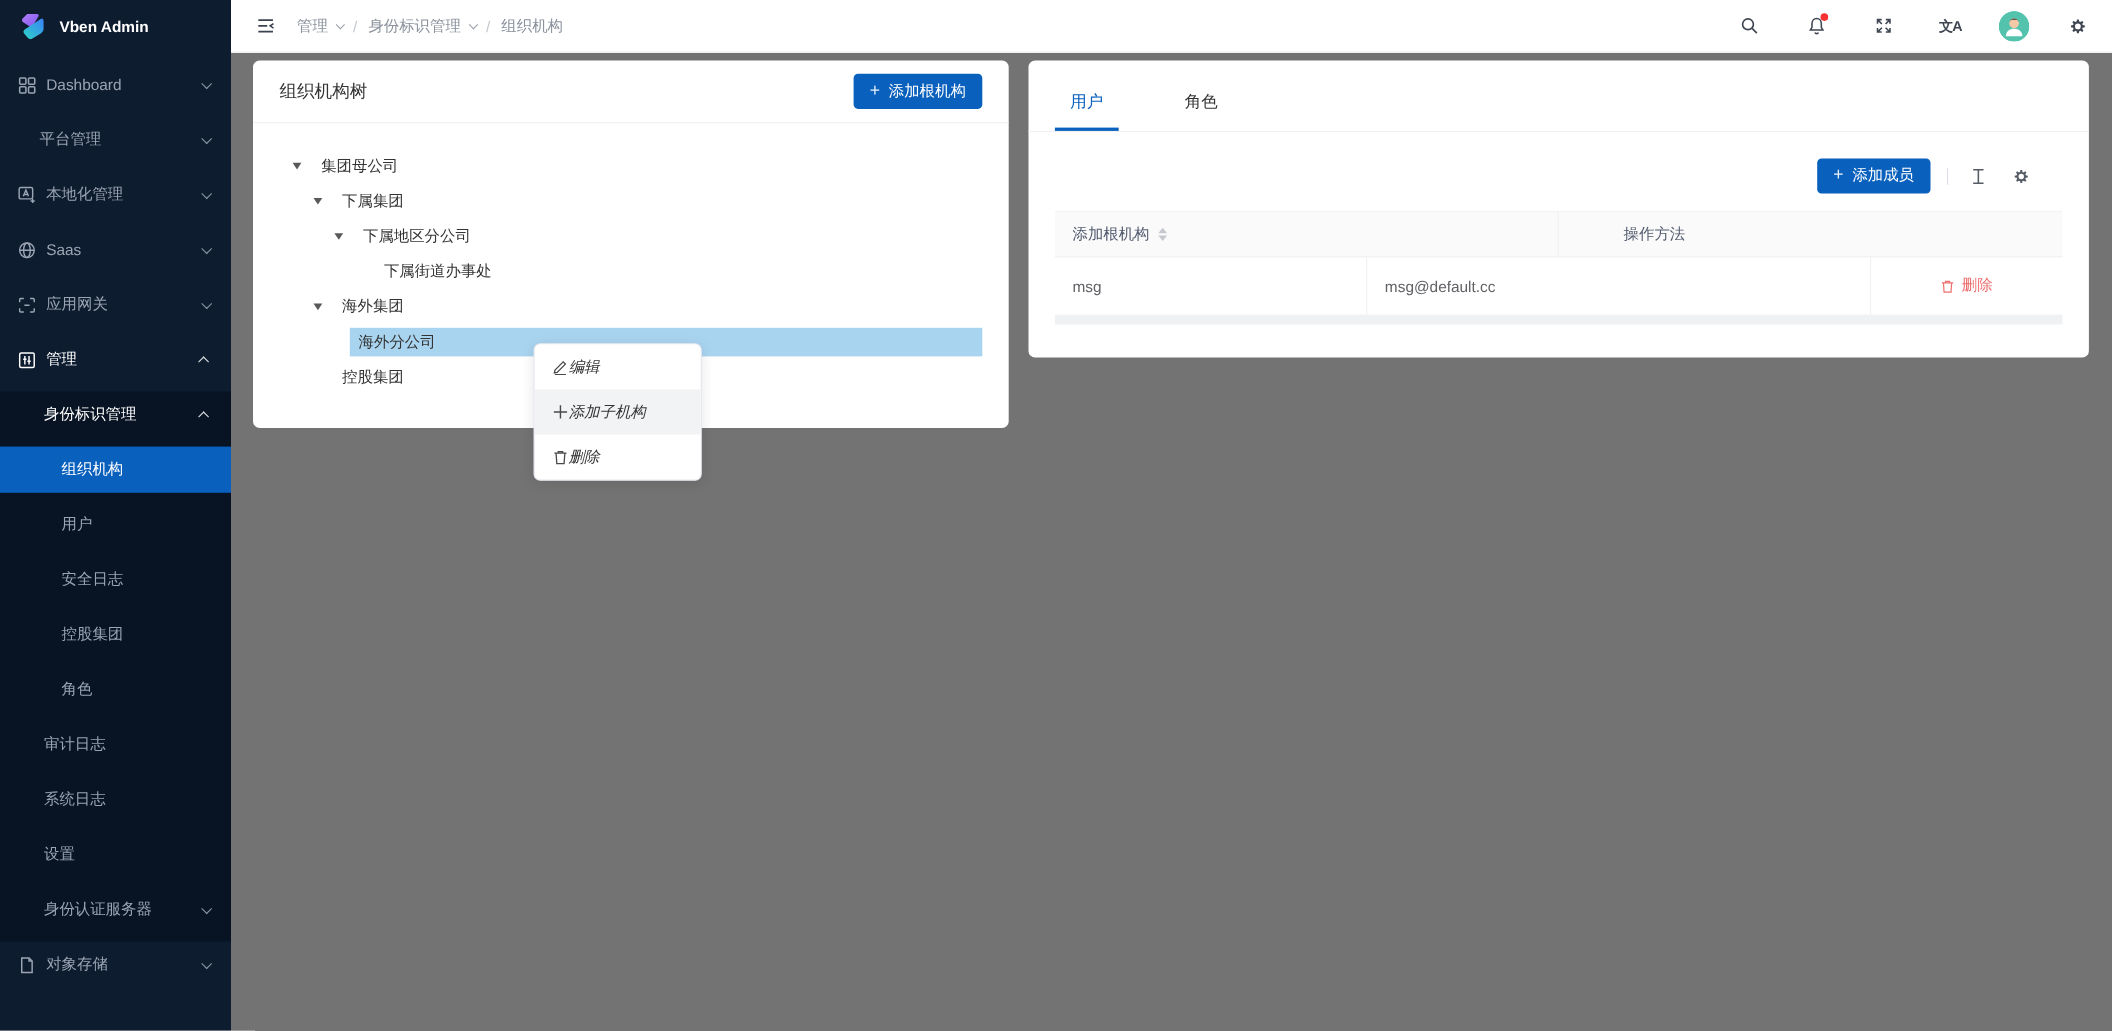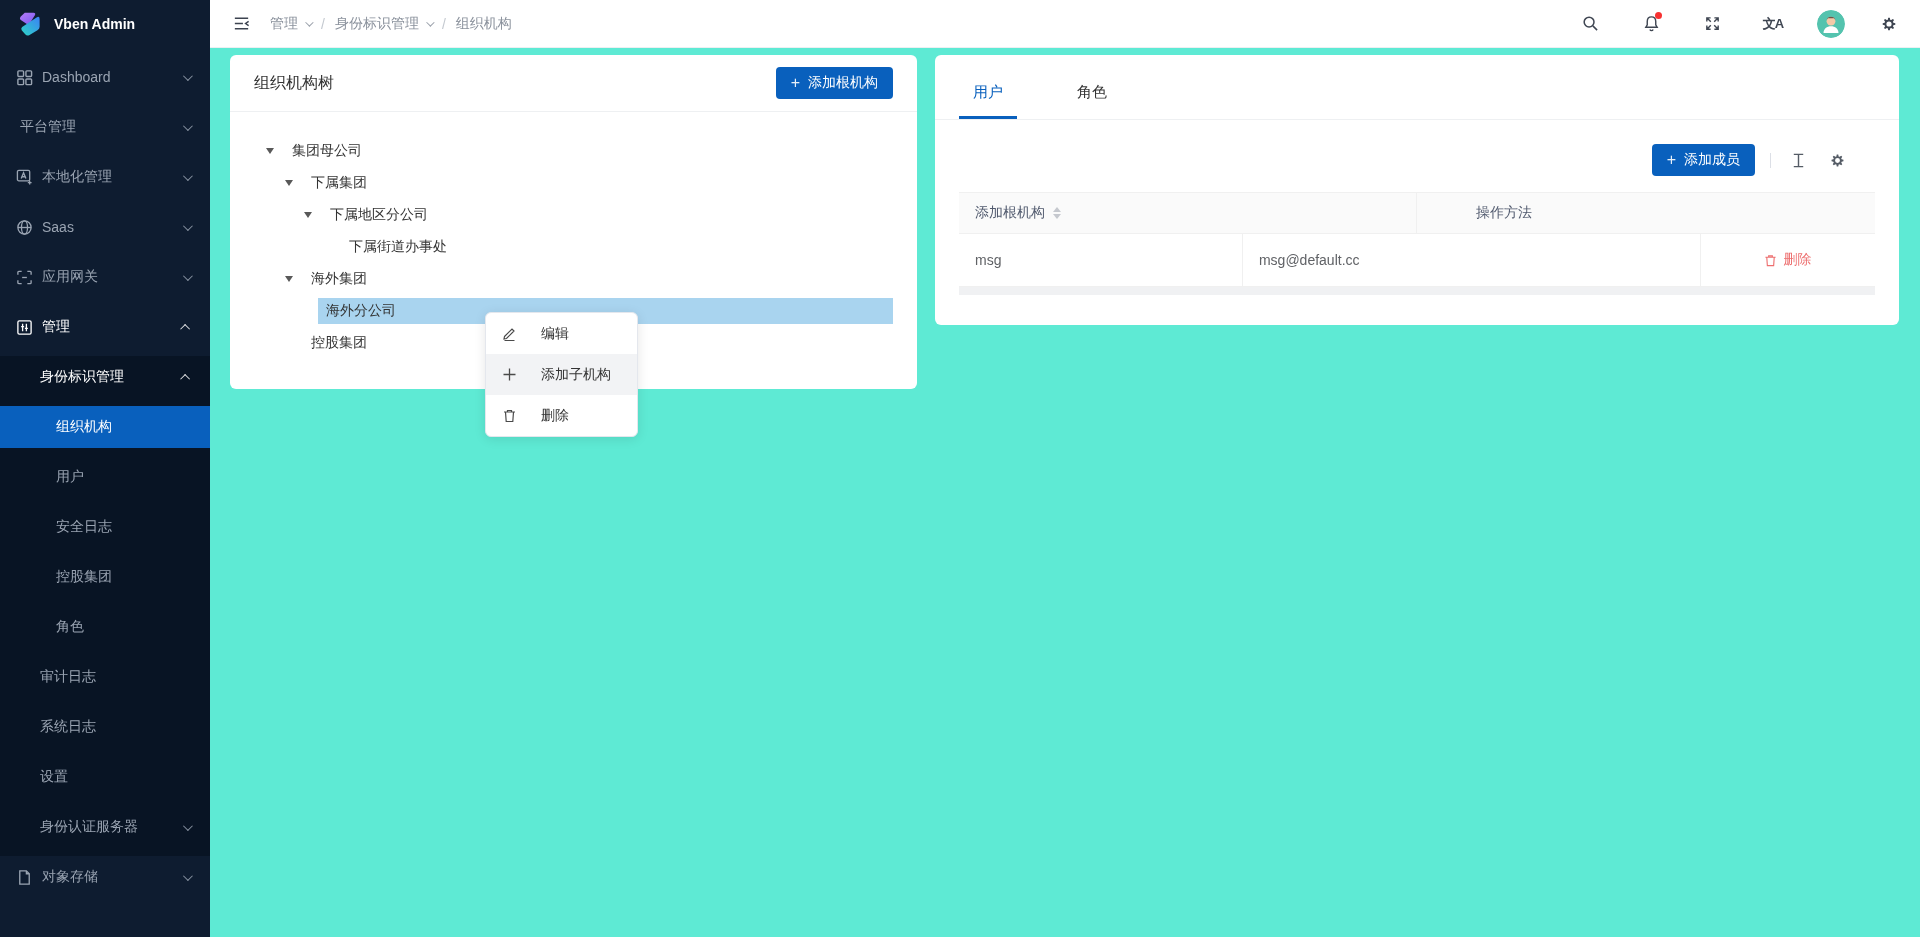--- a/index.html
+++ b/index.html
@@ -12,21 +12,21 @@
 
   
   .sidebar { position:absolute; left:0; top:0; width:210px; height:937px;
     background:#0e1c30; color:#9aa4b2; z-index:20; }
   .logo { height:48px; display:flex; align-items:center; gap:10px; padding-left:16px;
     color:#fff; font-weight:bold; font-size:14px; cursor:pointer; }
   .menu { padding-top:8px; }
   .mi { height:42px; margin-bottom:8px; display:flex; align-items:center; cursor:pointer; font-size:14px; }
   .mi .micon { width:17px; height:17px; margin-right:9px; flex:0 0 auto; }
   .mi.l0 { padding-left:16px; }
-  .mi.l0.noicon { padding-left:20px; }
+  .mi.l0.noicon { padding-left:36px; }
   .mi.l1 { padding-left:40px; }
   .mi.l2 { padding-left:56px; }
   .mi .chev { margin-left:auto; margin-right:20px; }
   .chev { width:7px; height:7px; border-right:1.6px solid currentColor; border-bottom:1.6px solid currentColor;
     display:inline-block; transform:rotate(45deg) translateY(-2px); opacity:.85; }
   .chev.up { transform:rotate(-135deg) translateY(-2px); }
   .mi.trail { color:#fff; }
   .mi.selected { background:#0960bd; color:#fff; }
   .submenu { background:#081424; overflow:hidden; }
 
@@ -42,21 +42,21 @@
   .bc-sep { margin:0 10px; color:#c4c9d0; }
   .header-right { margin-left:auto; display:flex; align-items:center; gap:27px; color:#3f4652; }
   .hicon { width:34px; height:34px; display:flex; align-items:center; justify-content:center;
     cursor:pointer; position:relative; }
   .badge-dot { position:absolute; top:5px; right:6px; width:7px; height:7px; border-radius:50%;
     background:#f73131; }
   .avatar { width:28px; height:28px; border-radius:50%; overflow:hidden; cursor:pointer; flex:0 0 auto; }
   .translate-txt { font-size:13px; font-weight:bold; letter-spacing:-1px; }
 
   
-  .content { position:absolute; left:210px; top:48px; right:0; bottom:0; background:#5eead4;
+  .content { position:absolute; left:210px; top:48px; right:0; bottom:0; background:#737373;
     padding:7px 21px 0 20px; display:flex; gap:18px; align-items:flex-start; }
   .card { background:#fff; border-radius:6px; }
 
   
   .card-left { width:687px; }
   .cl-header { height:57px; display:flex; align-items:center; justify-content:space-between;
     padding:0 24px; border-bottom:1px solid #eef0f2; }
   .cl-title { font-size:16px; color:#333; }
   .btn-primary { background:#0960bd; color:#fff; border:none; border-radius:4px; height:32px;
     padding:0 15px; font-size:14px; display:inline-flex; align-items:center; gap:8px; cursor:pointer;
@@ -68,22 +68,22 @@
   .caret-down { width:0; height:0; border-left:4.5px solid transparent; border-right:4.5px solid transparent;
     border-top:6px solid #595959; display:inline-block; }
   .tlabel { padding:0 4px; color:#333; }
   .tlabel.sel { background:#a9d4ef; flex:1; margin-left:-8px; padding-left:8px; height:26px;
     display:flex; align-items:center; }
 
   
   .ctx { position:absolute; left:485px; top:312px; width:153px; background:#fff;
     border:1px solid #e4e7ed; border-radius:6px; box-shadow:0 2px 12px rgba(0,0,0,.1);
     z-index:60; overflow:hidden; }
-  .ctx-item { height:41px; display:flex; align-items:center; gap:24px; padding:0 16px;
-    color:#333; cursor:pointer; }
+  .ctx-item { height:41px; display:flex; align-items:center; gap:0; padding:0 16px;
+    color:#333; cursor:pointer;font-style:italic; }
   .ctx-item.hovered { background:#f2f3f5; }
   .ctx-item .cicon { width:15px; height:15px; color:#4a4a4a; }
 
   
   .card-right { flex:1; padding-bottom:30px; }
   .tabs { display:flex; gap:46px; padding:0 24px; border-bottom:1px solid #eef0f2; height:65px;
     align-items:flex-end; }
   .tab { padding:0 14px 17px; font-size:15px; color:#333; cursor:pointer; }
   .tab.active { color:#0960bd; border-bottom:3px solid #0960bd; padding-bottom:14px; }
   .toolbar { display:flex; justify-content:flex-end; align-items:center; gap:15px;

